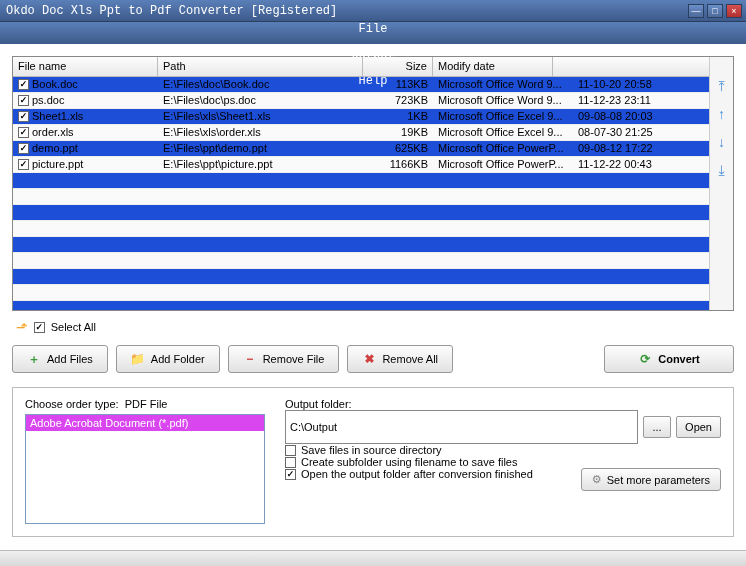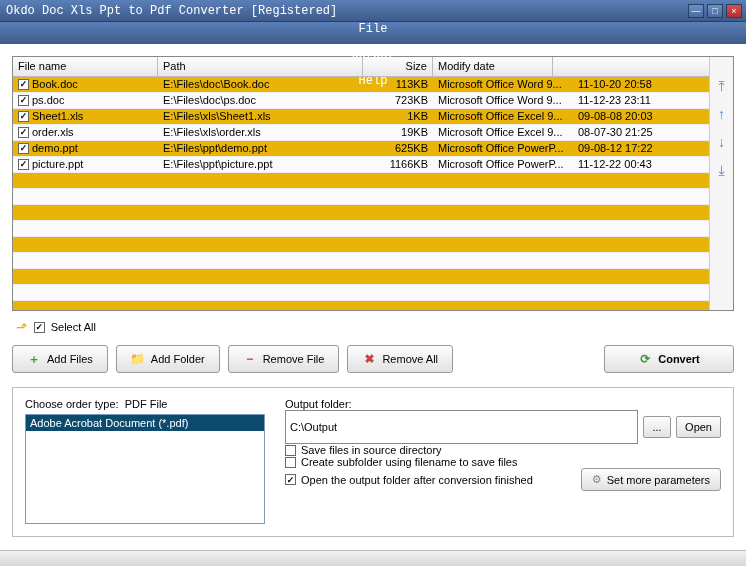--- a/index.html
+++ b/index.html
@@ -5,21 +5,21 @@
 * { box-sizing: border-box; margin: 0; padding: 0; }
 body { font-family: Tahoma, Arial, sans-serif; font-size: 11px; background: #fff; width: 746px; height: 566px; overflow: hidden; }
 .titlebar { height: 22px; background: linear-gradient(to bottom, #5a7fb8, #3d5a8a); color: #fff; display: flex; align-items: center; padding: 0 4px; border-bottom: 1px solid #2a4060; }
 .titlebar-text { flex: 1; font-family: "Courier New", monospace; font-size: 12px; padding-left: 2px; }
 .titlebar-btns { display: flex; gap: 3px; }
 .titlebar-btn { width: 16px; height: 14px; border: 1px solid #2a4060; background: linear-gradient(to bottom, #6a8fc8, #4d6a9a); display: flex; align-items: center; justify-content: center; font-size: 9px; cursor: pointer; }
 .titlebar-btn.close { background: linear-gradient(to bottom, #d85050, #b03030); }
 .menubar { height: 22px; background: linear-gradient(to bottom, #5a7fb8, #3d5a8a); color: #fff; display: flex; align-items: center; padding: 0 6px; gap: 12px; font-family: "Courier New", monospace; font-size: 12px; flex-direction: column; }
 .menubar span { cursor: pointer; }
 .main { padding: 12px; }
-.filegrid-wrap { border: 1px solid #888; height: 255px; display: flex; background: #eab308; }
+.filegrid-wrap { border: 1px solid #888; height: 255px; display: flex; background: #1d4ed8; }
 .filegrid { flex: 1; overflow: hidden; }
 .grid-header { display: flex; background: linear-gradient(to bottom, #fdfdfd, #e8e8e8); border-bottom: 1px solid #bbb; height: 20px; }
 .grid-header div { border-right: 1px solid #bbb; padding: 3px 5px; font-size: 11px; }
 .col-name { width: 145px; }
 .col-path { width: 205px; }
 .col-size { width: 70px; text-align: right; }
 .col-type { width: 140px; }
 .col-date { width: 120px; }
 .grid-body { }
 .grid-row { display: flex; height: 16px; border-bottom: 1px solid #eee; align-items: flex-start; }
@@ -38,21 +38,21 @@
 .ic-add { color: #3a9a3a; font-weight: bold; }
 .ic-folder { color: #f5a623; }
 .ic-remove { color: #d04040; font-weight: bold; }
 .ic-convert { color: #3a9a3a; }
 .ic-gear { color: #888; }
 .convert-btn { margin-left: auto; width: 130px; justify-content: center; font-weight: bold; }
 .bottom-panel { border: 1px solid #bbb; margin-top: 14px; padding: 10px 12px 14px; display: flex; gap: 20px; height: 150px; }
 .left-col { width: 240px; }
 .left-col .lbl { margin-bottom: 4px; }
 .listbox { border: 1px solid #7a9ac0; height: 110px; background: #fff; }
-.listbox-item { background: #0c4a6e; color: #fff; padding: 2px 4px; }
+.listbox-item { background: #d946ef; color: #fff; padding: 2px 4px; }
 .right-col { flex: 1; display: flex; flex-direction: column; }
 .out-row { display: flex; gap: 5px; align-items: center; }
 .out-input { flex: 1; height: 22px; border: 1px solid #888; padding: 16px 4px; font-size: 11px; }
 .sbtn { height: 22px; padding: 0 8px; border: 1px solid #999; background: linear-gradient(to bottom, #fdfdfd, #e2e2e2); border-radius: 2px; cursor: pointer; font-size: 11px; min-width: 28px; }
 .check-row { display: flex; align-items: center; gap: 5px; }
 .params-btn { padding: 4px 10px; border: 1px solid #999; background: linear-gradient(to bottom, #fdfdfd, #e2e2e2); border-radius: 3px; cursor: pointer; display: inline-flex; align-items: center; gap: 5px; font-size: 11px; }
 .footer-bar { position: absolute; bottom: 0; left: 0; right: 0; height: 16px; background: linear-gradient(to bottom, #f0f0f0, #d8d8d8); border-top: 1px solid #bbb; }
 </style>
 </head>
 <body>
@@ -252,21 +252,21 @@
         <button class="sbtn">Open</button>
       </div>
       <div class="check-row">
           <span class="chk"></span>
           <span>Save files in source directory</span>
         </div>
       <div class="check-row">
           <span class="chk"></span>
           <span>Create subfolder using filename to save files</span>
         </div>
-      <div style="display:flex; align-items:center;">
+      <div style="display:flex; align-items:flex-start;">
         <div class="check-row" style="flex:1">
             <span class="chk checked"></span>
             <span>Open the output folder after conversion finished</span>
           </div>
         <div class="params-btn">
             <span class="ic ic-gear">⚙</span>
             <span>Set more parameters</span>
           </div>
       </div>
     </div>

